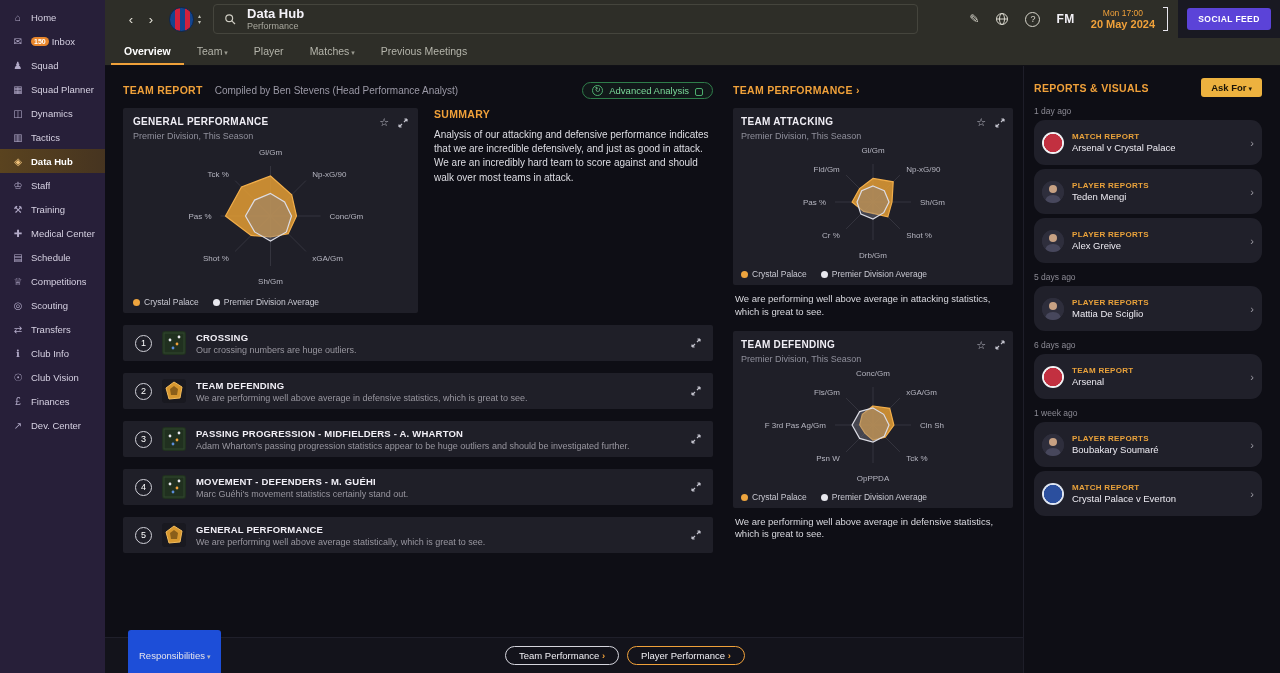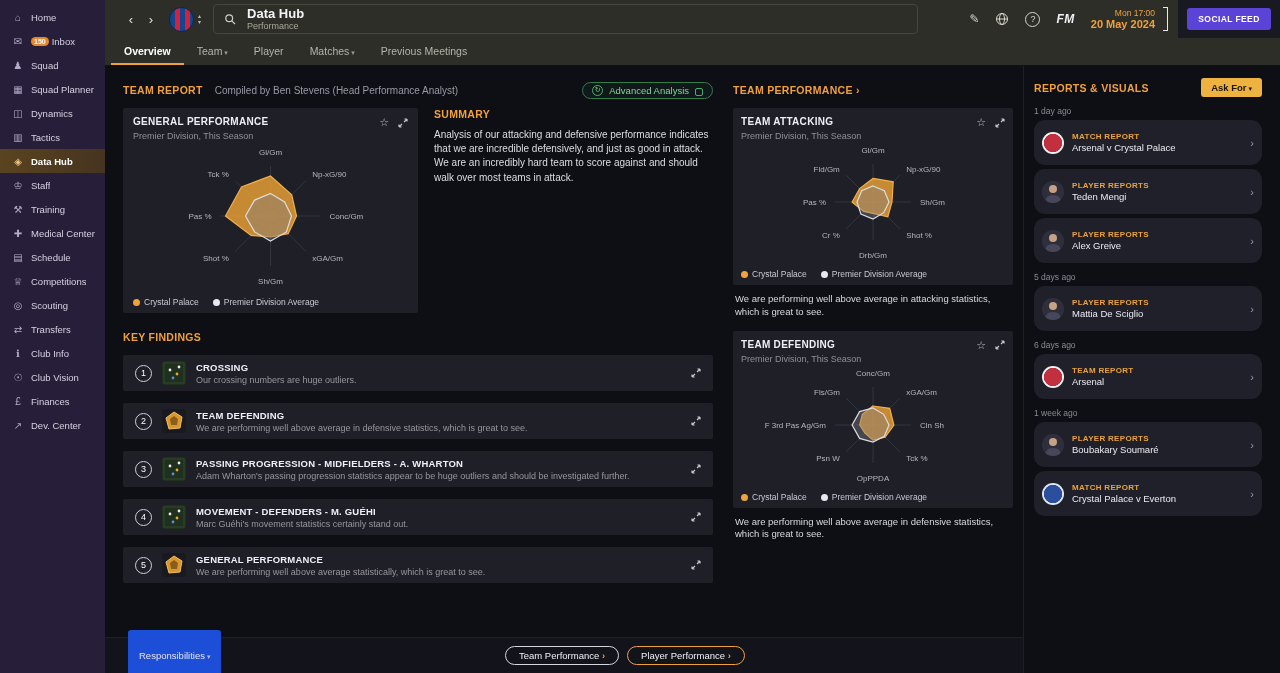--- a/index.html
+++ b/index.html
@@ -29,22 +29,22 @@
   .mini-chevs span:last-child::after{content:'▾'}
   .tb-field{flex:1;max-width:705px;height:30px;border:1px solid #45453d;border-radius:4px;display:flex;align-items:center;padding:0 10px;margin-left:6px}
   .search-icon{width:13px;height:13px;margin-right:10px;flex-shrink:0}
   .tb-title{font-size:13px;font-weight:bold;color:#f4f2f8;line-height:14px}
   .tb-sub{font-size:9px;color:#a8a79d;line-height:10px}
   .tb-right{margin-left:auto;display:flex;align-items:center}
   .tb-icon{color:#d8d6cc;font-size:12px;margin:0 8px;cursor:pointer}
   .pencil-icon::after{content:'✎'}
   .help-icon{width:15px;height:15px;border:1px solid #d8d6cc;border-radius:50%;display:flex;align-items:center;justify-content:center;font-size:9px}
   .help-icon::after{content:'?'}
-  .fm-logo{font-size:12px;font-weight:900;font-style:italic;color:#f2f0f6;margin:0 8px;letter-spacing:.5px}
-  .date-block{margin:16px 8px;text-align:right;cursor:pointer}
+  .fm-logo{font-size:12px;font-weight:900;color:#f2f0f6;margin:0 8px;letter-spacing:.5px}
+  .date-block{margin:16px 8px;text-align:center;cursor:pointer}
   .date-l1{font-size:8.5px;color:#f0a13a}
   .date-l2{font-size:11px;font-weight:bold;color:#f0a13a}
   .continue-mark{width:5px;height:24px;border-right:1px solid #e9e7ef;position:relative;margin-right:2px}
   .continue-mark::before{content:'';position:absolute;right:0;top:0;width:4px;border-top:1px solid #e9e7ef}
   .continue-mark::after{content:'';position:absolute;right:0;bottom:0;width:4px;border-bottom:1px solid #e9e7ef}
   .social-wrap{width:102px;height:38px;background:#191922;display:flex;align-items:center;justify-content:center;margin-left:8px}
   .social-btn{background:#5b43d8;border-radius:3px;color:#fff;font-size:8.5px;font-weight:bold;padding:6px 11px;letter-spacing:.4px;cursor:pointer}
 
   .tabs{height:28px;background:#2e2e28;border-bottom:1px solid #101016;display:flex;padding-left:6px}
   .tab{padding:0 13px;line-height:26px;font-size:10.5px;color:#b5b5ab;cursor:pointer}
@@ -346,21 +346,20 @@
                   <span><span class="dot dot-orange"></span><span>Crystal Palace</span></span>
                   <span><span class="dot dot-white"></span><span>Premier Division Average</span></span>
                 </div>
               </div>
               <div class="summary">
                 <div class="h-orange">SUMMARY</div>
                 <p>Analysis of our attacking and defensive performance indicates that we are incredible defensively, and just as good in attack. We are an incredibly hard team to score against and should walk over most teams in attack.</p>
               </div>
             </div>
 
-            <div class="h-orange kf-title">KEY FINDINGS</div>
             <div id="key-findings-list">
   <div class="kf-row">
     <div class="kf-num">1</div>
     <div class="kf-thumb">
                     <svg width="24" height="24" viewBox="0 0 24 24">
                       <rect width="24" height="24" fill="#20301f"></rect>
                       <rect x="2" y="2" width="20" height="20" fill="none" stroke="#31492f"></rect>
                       <circle cx="8" cy="9" r="1.4" fill="#e8e8ee"></circle>
                       <circle cx="15" cy="13" r="1.4" fill="#f0a13a"></circle>
                       <circle cx="11" cy="17" r="1.4" fill="#5b8dd9"></circle>

